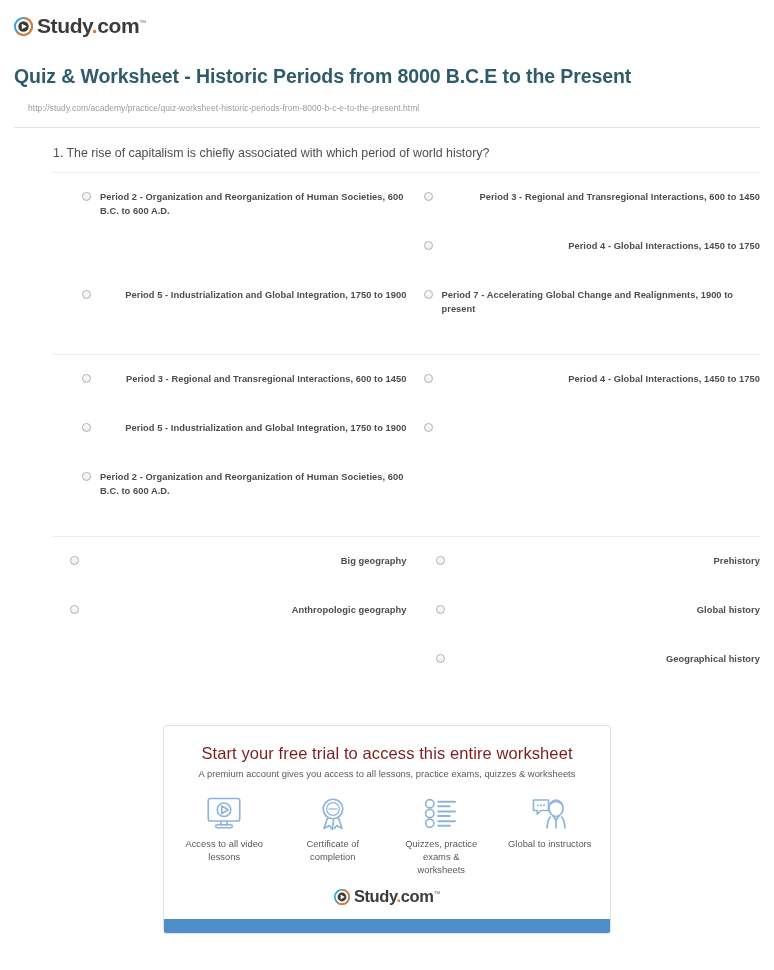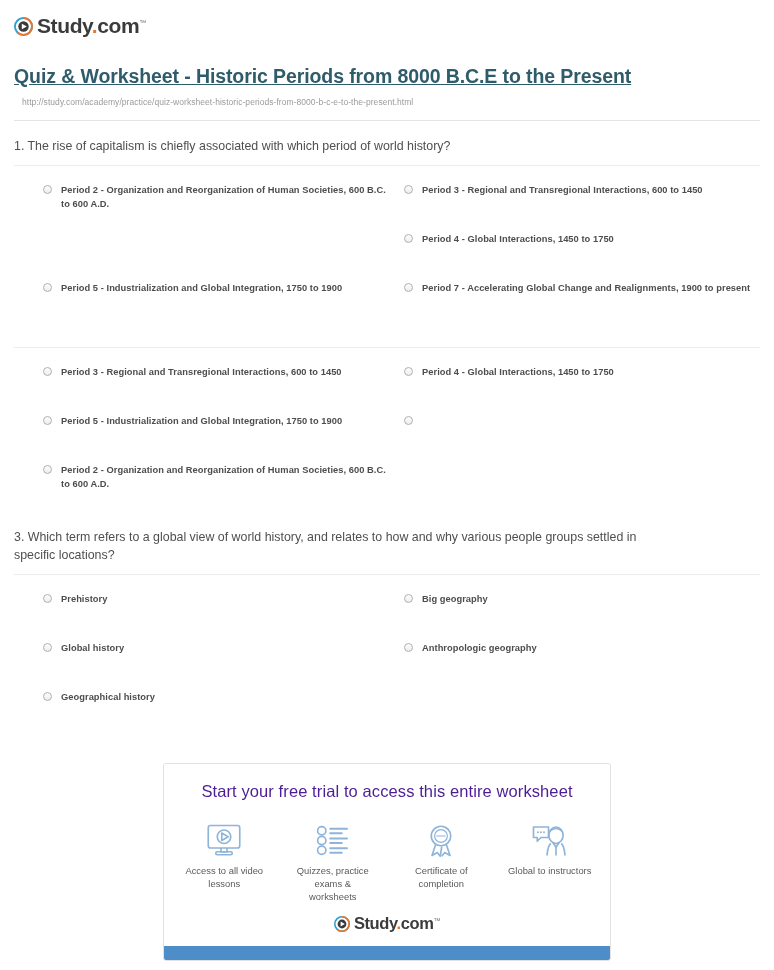--- a/index.html
+++ b/index.html
@@ -56,39 +56,38 @@
   .title-block {
     padding: 24px 16px 0 14px;
   }
   .page-title {
     font-size: 19.5px;
     font-weight: bold;
     line-height: 1.32;
     color: #2f5c6b;
     margin: 0 0 6px 0;
     letter-spacing: -0.1px;
-    text-decoration: underline;
   }
   .page-url {
     font-size: 8.5px;
     color: #9b9b9b;
-    margin: 8px;
+    margin: 14px;
     word-break: break-all;
     letter-spacing: 0.05px;
   }
 
   .rule {
     border: 0;
     border-top: 1px solid #e4e4e4;
     margin: 13px 14px 0 14px;
     height: 0;
   }
 
   
-  .quiz { padding: 0 14px; }
+  .quiz { padding: 0 14px; margin-left: 39px; }
 
   .question {
     padding-top: 17px;
   }
   .question-text {
     font-size: 12.4px;
     color: #4f4f4f;
     line-height: 1.45;
     margin: 0 0 9px 0;
     padding-right: 90px;
@@ -108,20 +107,21 @@
     width: 50%;
     box-sizing: border-box;
     padding-left: 29px;
   }
   .opt-col.col-right { padding-left: 17px; }
 
   .option {
     display: flex;
     align-items: flex-start;
     min-height: 49px;
+    justify-content: space-between;
   }
   .option.spacer { visibility: hidden; }
 
   .radio {
     flex: 0 0 auto;
     width: 9px;
     height: 9px;
     border-radius: 50%;
     border: 1px solid #b0b0b0;
     background: linear-gradient(180deg,#fdfdfd 0%, #ededed 100%);
@@ -149,21 +149,21 @@
     background: #fff;
     box-sizing: border-box;
     overflow: hidden;
   }
   .promo-head {
     text-align: center;
     padding: 18px 18px 0 18px;
   }
   .promo-title {
     font-size: 16.5px;
-    color: #4c1d95;
+    color: #7f1d1d;
     margin: 0 0 5px 0;
     font-weight: normal;
     letter-spacing: 0.1px;
   }
   .promo-sub {
     font-size: 9.4px;
     color: #5a5a5a;
     margin: 0;
     letter-spacing: 0.02px;
   }
@@ -292,74 +292,87 @@
           </div>
           <div class="option spacer">
             <span class="radio"></span>
             <span class="opt-label"></span>
           </div>
         </div>
       </div>
     </div>
 
     <div class="question">
-      <p class="question-text">3. Which term refers to a global view of world history, and relates to how and why various people groups settled in specific locations?</p>
       <hr class="question-sep">
       <div class="options">
+        <div class="opt-col col-right">
+          <div class="option">
+            <span class="radio"></span>
+            <span class="opt-label">Big geography</span>
+          </div>
+          <div class="option">
+            <span class="radio"></span>
+            <span class="opt-label">Anthropologic geography</span>
+          </div>
+          <div class="option spacer">
+            <span class="radio"></span>
+            <span class="opt-label"></span>
+          </div>
+        </div>
         <div class="opt-col col-left">
           <div class="option">
             <span class="radio"></span>
             <span class="opt-label">Prehistory</span>
           </div>
           <div class="option">
             <span class="radio"></span>
             <span class="opt-label">Global history</span>
           </div>
           <div class="option">
             <span class="radio"></span>
             <span class="opt-label">Geographical history</span>
-          </div>
-        </div>
-        <div class="opt-col col-right">
-          <div class="option">
-            <span class="radio"></span>
-            <span class="opt-label">Big geography</span>
-          </div>
-          <div class="option">
-            <span class="radio"></span>
-            <span class="opt-label">Anthropologic geography</span>
-          </div>
-          <div class="option spacer">
-            <span class="radio"></span>
-            <span class="opt-label"></span>
           </div>
         </div>
       </div>
     </div>
 
   </div>
 
   <div class="promo-wrap">
     <div class="promo">
       <div class="promo-head">
         <h2 class="promo-title">Start your free trial to access this entire worksheet</h2>
+        <p class="promo-sub">A premium account gives you access to all lessons, practice exams, quizzes &amp; worksheets</p>
       </div>
 
       <div class="perks">
         <div class="perk">
           <div class="perk-icon">
             <svg width="36" height="33" viewBox="0 0 48 44">
               <rect x="3" y="2" width="42" height="30" rx="3" fill="none" stroke="#8fb4d9" stroke-width="2.2"></rect>
               <circle cx="24" cy="17" r="9" fill="none" stroke="#8fb4d9" stroke-width="2.2"></circle>
               <polygon points="21,12 29.5,17 21,22" fill="none" stroke="#8fb4d9" stroke-width="2.2" stroke-linejoin="round"></polygon>
               <path d="M20 32 L20 37 L28 37 L28 32" fill="none" stroke="#8fb4d9" stroke-width="2.2"></path>
               <rect x="13" y="37" width="22" height="4" rx="2" fill="none" stroke="#8fb4d9" stroke-width="2.2"></rect>
             </svg>
           </div>
           <div class="perk-label">Access to all video lessons</div>
+        </div>
+
+        <div class="perk">
+          <div class="perk-icon">
+            <svg width="36" height="33" viewBox="0 0 48 44">
+              <circle cx="24" cy="16" r="13" fill="none" stroke="#8fb4d9" stroke-width="2.2"></circle>
+              <circle cx="24" cy="16" r="8.5" fill="none" stroke="#8fb4d9" stroke-width="1.6"></circle>
+              <path d="M18 16 L30 16" stroke="#8fb4d9" stroke-width="1.6" fill="none"></path>
+              <path d="M17 27 L12 42 L19 38 L23 43 L25 30" fill="none" stroke="#8fb4d9" stroke-width="2.2" stroke-linejoin="round"></path>
+              <path d="M31 27 L36 42 L29 38 L25 43" fill="none" stroke="#8fb4d9" stroke-width="2.2" stroke-linejoin="round"></path>
+            </svg>
+          </div>
+          <div class="perk-label">Certificate of completion</div>
         </div>
 
         <div class="perk">
           <div class="perk-icon">
             <svg width="36" height="33" viewBox="0 0 48 44">
               <circle cx="9" cy="9" r="5.5" fill="none" stroke="#8fb4d9" stroke-width="2.2"></circle>
               <circle cx="9" cy="22" r="5.5" fill="none" stroke="#8fb4d9" stroke-width="2.2"></circle>
               <circle cx="9" cy="35" r="5.5" fill="none" stroke="#8fb4d9" stroke-width="2.2"></circle>
               <rect x="19" y="5" width="25" height="2.6" rx="1.3" fill="#8fb4d9"></rect>
               <rect x="19" y="11" width="18" height="2.6" rx="1.3" fill="#8fb4d9"></rect>
@@ -368,33 +381,20 @@
               <rect x="19" y="31" width="25" height="2.6" rx="1.3" fill="#8fb4d9"></rect>
               <rect x="19" y="37" width="18" height="2.6" rx="1.3" fill="#8fb4d9"></rect>
             </svg>
           </div>
           <div class="perk-label">Quizzes, practice exams &amp; worksheets</div>
         </div>
 
         <div class="perk">
           <div class="perk-icon">
             <svg width="36" height="33" viewBox="0 0 48 44">
-              <circle cx="24" cy="16" r="13" fill="none" stroke="#8fb4d9" stroke-width="2.2"></circle>
-              <circle cx="24" cy="16" r="8.5" fill="none" stroke="#8fb4d9" stroke-width="1.6"></circle>
-              <path d="M18 16 L30 16" stroke="#8fb4d9" stroke-width="1.6" fill="none"></path>
-              <path d="M17 27 L12 42 L19 38 L23 43 L25 30" fill="none" stroke="#8fb4d9" stroke-width="2.2" stroke-linejoin="round"></path>
-              <path d="M31 27 L36 42 L29 38 L25 43" fill="none" stroke="#8fb4d9" stroke-width="2.2" stroke-linejoin="round"></path>
-            </svg>
-          </div>
-          <div class="perk-label">Certificate of completion</div>
-        </div>
-
-        <div class="perk">
-          <div class="perk-icon">
-            <svg width="36" height="33" viewBox="0 0 48 44">
               <path d="M2 4 H22 V18 H12 L7 23 V18 H2 Z" fill="none" stroke="#8fb4d9" stroke-width="2.2" stroke-linejoin="round"></path>
               <circle cx="8" cy="11" r="1.3" fill="#8fb4d9"></circle>
               <circle cx="12" cy="11" r="1.3" fill="#8fb4d9"></circle>
               <circle cx="16" cy="11" r="1.3" fill="#8fb4d9"></circle>
               <ellipse cx="32" cy="15" rx="9.5" ry="11" fill="none" stroke="#8fb4d9" stroke-width="2.2"></ellipse>
               <path d="M23.5 10 Q32 2 40.5 10" fill="none" stroke="#8fb4d9" stroke-width="2.2"></path>
               <path d="M25 26 Q21 29 20 42 M39 26 Q43 29 44 42" fill="none" stroke="#8fb4d9" stroke-width="2.2"></path>
               <path d="M28 25 L32 31 L36 25" fill="none" stroke="#8fb4d9" stroke-width="2.2" stroke-linejoin="round"></path>
               <path d="M32 31 L32 42" fill="none" stroke="#8fb4d9" stroke-width="2.2"></path>
             </svg>

